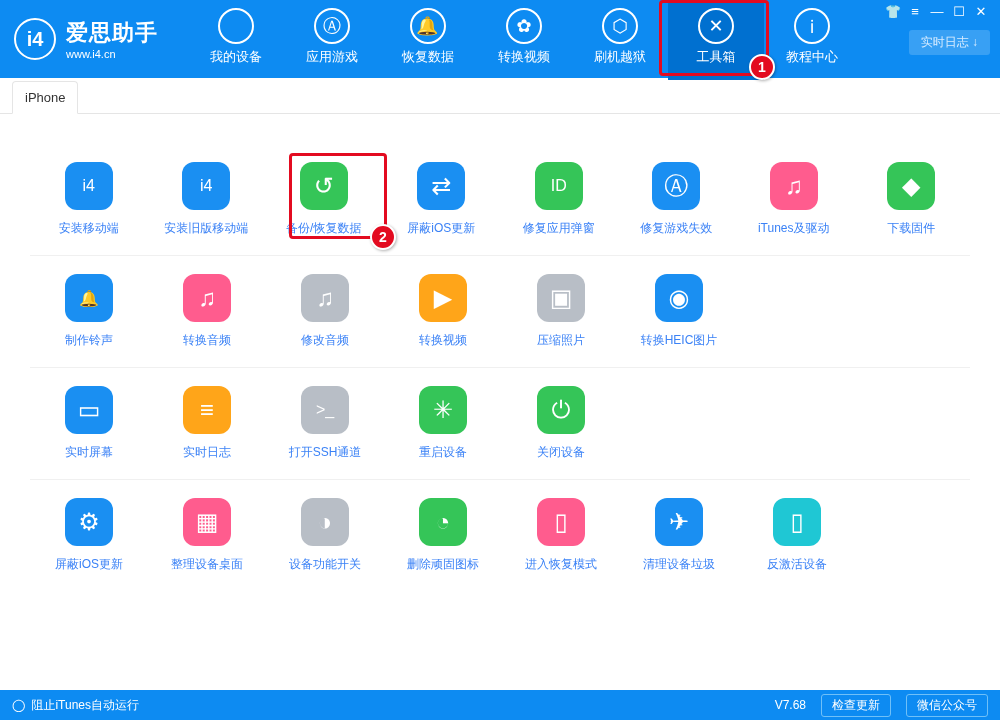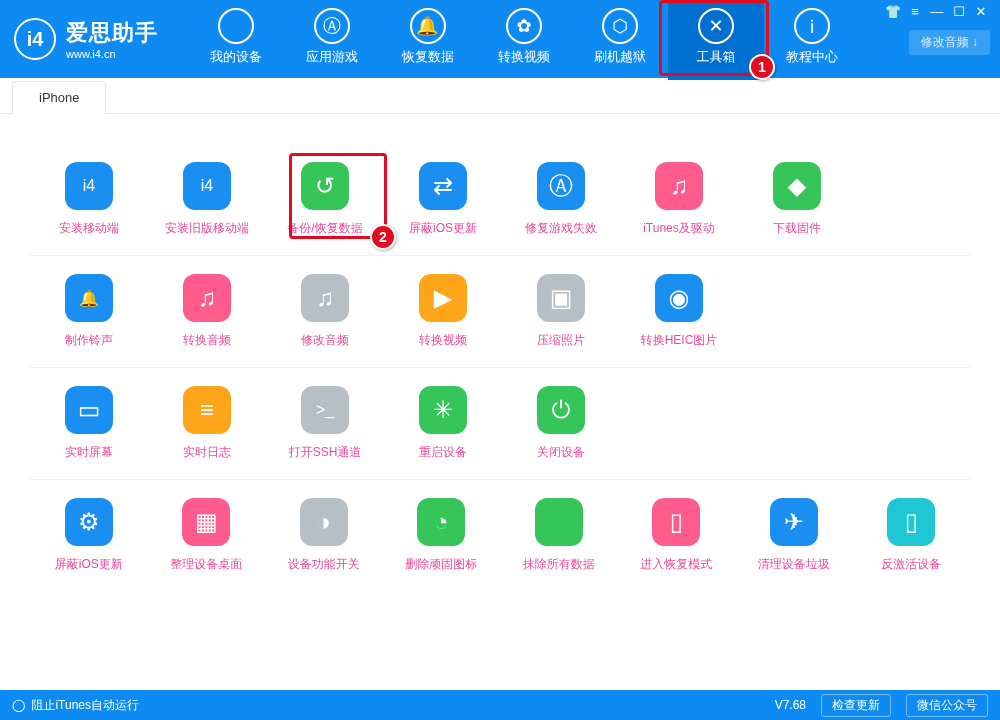--- a/index.html
+++ b/index.html
@@ -11,27 +11,27 @@
   .logo-text .t1 { font-size: 22px; font-weight: bold; letter-spacing: 1px; text-align: right; }
   .logo-text .t2 { font-size: 11px; }
   .nav { display: flex; margin-left: 30px; }
   .nav-item { width: 96px; text-align: center; color: #fff; font-size: 13px; cursor: pointer; padding: 10px 0 14px; position: relative; }
   .nav-item.active { background: #0070d0; }
   .nav-item .nav-icon { width: 36px; height: 36px; margin: 0 auto 4px; border: 2px solid #fff; border-radius: 50%; display: flex; align-items: center; justify-content: center; font-size: 18px; }
   .window-controls { position: absolute; top: 4px; right: 8px; display: flex; gap: 0; }
   .wc { width: 22px; height: 18px; color: #fff; font-size: 13px; text-align: center; cursor: pointer; }
   .download-center { position: absolute; top: 30px; right: 10px; background: rgba(255,255,255,0.18); color: #d8ecff; font-size: 12px; padding: 4px 12px; border-radius: 3px; cursor: pointer; }
   .tabs { height: 36px; border-bottom: 1px solid #e5e5e5; display: flex; align-items: flex-end; }
-  .tab { padding: 8px 26px; font-size: 13px; color: #333; border: 1px solid #e5e5e5; border-bottom: 1px solid #fff; margin-bottom: -1px; margin-left: 12px; border-radius: 4px 4px 0 0; background: #fff; cursor: pointer; }
+  .tab { padding: 8px 12px; font-size: 13px; color: #333; border: 1px solid #e5e5e5; border-bottom: 1px solid #fff; margin-bottom: -1px; margin-left: 12px; border-radius: 4px 4px 0 0; background: #fff; cursor: pointer; }
   .grid { padding: 30px 30px 0; }
   .row { display: flex; border-bottom: 1px solid #f0f0f0; padding: 18px 0; }
   .row:last-child { border-bottom: none; }
   .tool { width: 118px; text-align: center; cursor: pointer; position: relative; }
   .tool-icon { width: 48px; height: 48px; margin: 0 auto 10px; border-radius: 12px; display: flex; align-items: center; justify-content: center; color: #fff; font-size: 24px; }
-  .tool-label { font-size: 12px; color: #ec4899; }
+  .tool-label { font-size: 12px; color: #3b82f6; }
   .highlight-box { position: absolute; border: 3px solid #e30b20; border-radius: 4px; pointer-events: none; }
   .hl1 { top: 0; left: 659px; width: 110px; height: 76px; }
   .hl2 { top: 153px; left: 289px; width: 98px; height: 86px; }
   .callout { position: absolute; width: 26px; height: 26px; background: #e30b20; border: 2px solid #fff; border-radius: 50%; display: flex; align-items: center; justify-content: center; color: #fff; font-weight: bold; font-size: 14px; box-shadow: 1px 1px 3px rgba(0,0,0,0.3); }
   .co1 { top: 54px; left: 749px; }
   .co2 { top: 224px; left: 370px; }
   .statusbar { position: absolute; bottom: 0; left: 0; right: 0; height: 30px; background: #0d8bf2; display: flex; align-items: center; color: #fff; font-size: 12px; padding: 0 12px; }
   .sb-left { display: flex; align-items: center; gap: 6px; cursor: pointer; }
   .sb-right { margin-left: auto; display: flex; align-items: center; gap: 15px; }
   .sb-btn { border: 1px solid #6fc0f8; padding: 2px 10px; border-radius: 3px; cursor: pointer; }
@@ -80,21 +80,21 @@
         <div>教程中心</div>
       </div>
     </div>
   <div class="window-controls" id="wc">
       <div class="wc">👕</div>
       <div class="wc">≡</div>
       <div class="wc">—</div>
       <div class="wc">☐</div>
       <div class="wc">✕</div>
     </div>
-  <div class="download-center">修改音频 ↓</div>
+  <div class="download-center">实时日志 ↓</div>
 </div>
 
 <div class="highlight-box hl1"></div>
 <div class="callout co1">1</div>
 
 <div class="tabs" id="tabs">
     <div class="tab">iPhone</div>
   </div>
 
 <div class="grid" id="grid">
@@ -109,20 +109,24 @@
       </div>
       <div class="tool">
         <div class="tool-icon ic-green" style="font-size: 24px;">↺</div>
         <div class="tool-label">备份/恢复数据</div>
       </div>
       <div class="tool">
         <div class="tool-icon ic-blue" style="font-size: 24px;">⇄</div>
         <div class="tool-label">屏蔽iOS更新</div>
       </div>
       <div class="tool">
+        <div class="tool-icon ic-green" style="font-size: 16px;">ID</div>
+        <div class="tool-label">修复应用弹窗</div>
+      </div>
+      <div class="tool">
         <div class="tool-icon ic-blue" style="font-size: 24px;">Ⓐ</div>
         <div class="tool-label">修复游戏失效</div>
       </div>
       <div class="tool">
         <div class="tool-icon ic-pink" style="font-size: 24px;">♫</div>
         <div class="tool-label">iTunes及驱动</div>
       </div>
       <div class="tool">
         <div class="tool-icon ic-green" style="font-size: 24px;">◆</div>
         <div class="tool-label">下载固件</div>
@@ -185,24 +189,20 @@
         <div class="tool-icon ic-pink" style="font-size: 24px;">▦</div>
         <div class="tool-label">整理设备桌面</div>
       </div>
       <div class="tool">
         <div class="tool-icon ic-gray" style="font-size: 24px;">◑</div>
         <div class="tool-label">设备功能开关</div>
       </div>
       <div class="tool">
         <div class="tool-icon ic-green" style="font-size: 24px;">◔</div>
         <div class="tool-label">删除顽固图标</div>
-      </div>
-      <div class="tool">
-        <div class="tool-icon ic-green" style="font-size: 24px;"></div>
-        <div class="tool-label">抹除所有数据</div>
       </div>
       <div class="tool">
         <div class="tool-icon ic-pink" style="font-size: 24px;">▯</div>
         <div class="tool-label">进入恢复模式</div>
       </div>
       <div class="tool">
         <div class="tool-icon ic-blue" style="font-size: 24px;">✈</div>
         <div class="tool-label">清理设备垃圾</div>
       </div>
       <div class="tool">

